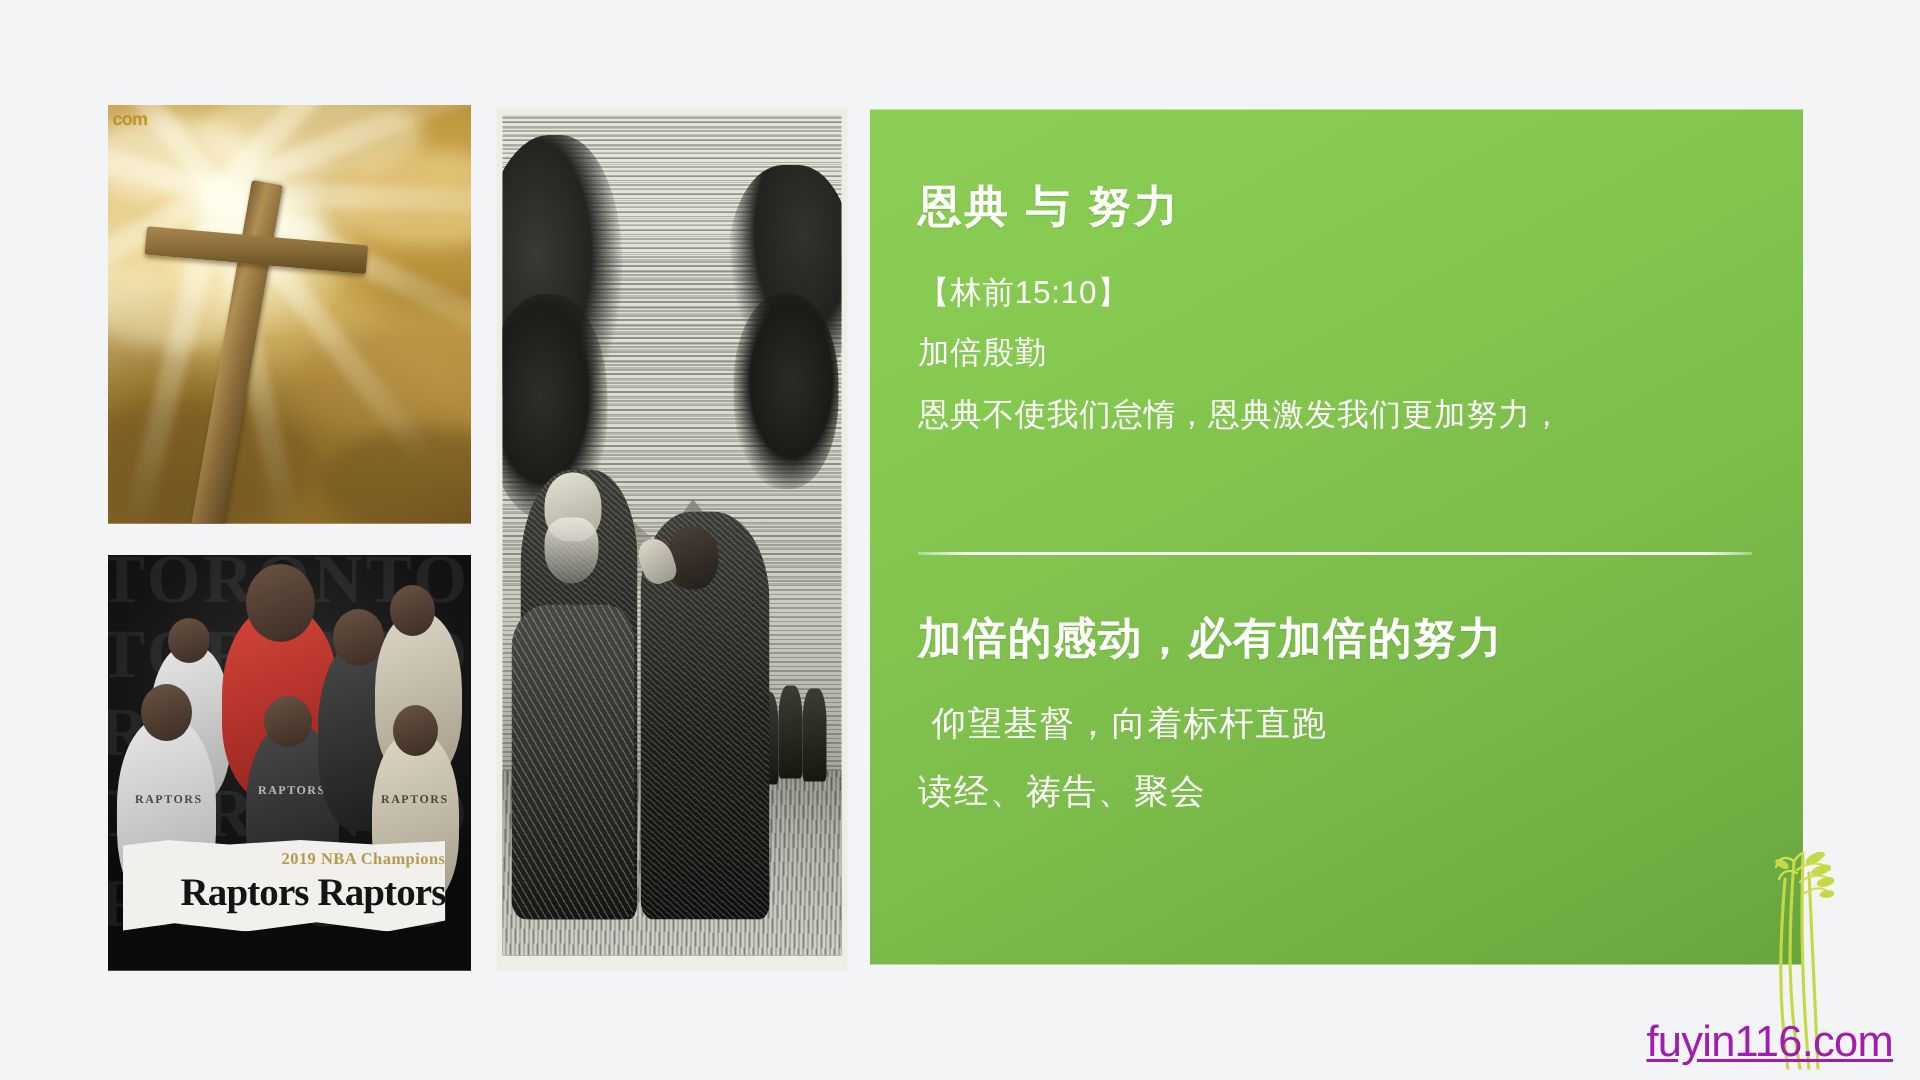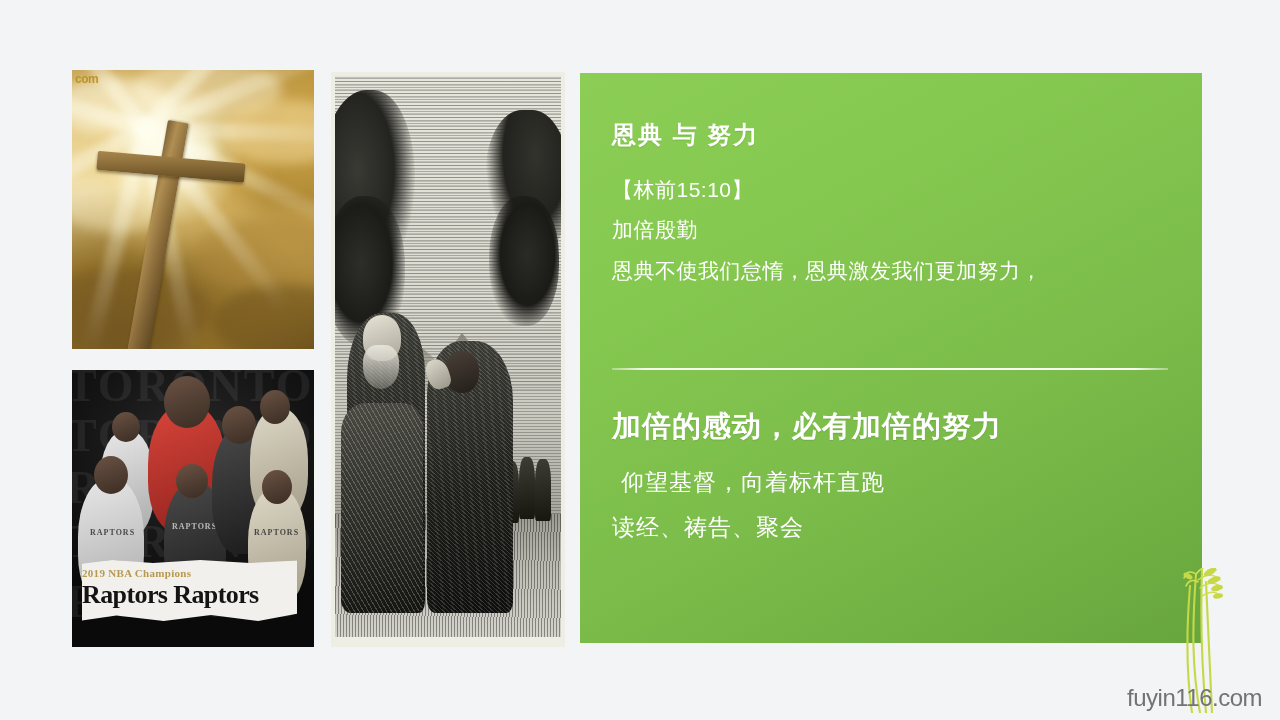--- a/index.html
+++ b/index.html
@@ -148,21 +148,21 @@
     font-size: 8px;
     color: rgba(40,40,40,0.8);
     letter-spacing: 1px;
   }
   .nba-banner {
     position: absolute;
     left: 10px; bottom: 26px;
     width: 215px;
     background: #f1f0ec;
     padding: 7px 0 11px 0;
-    text-align: left;
+    text-align: right;
     box-shadow: 0 2px 6px rgba(0,0,0,0.6);
     clip-path: polygon(0 6%, 14% 0, 33% 5%, 55% 0, 78% 5%, 100% 1%, 100% 88%, 82% 100%, 60% 90%, 38% 100%, 16% 91%, 0 99%);
   }
   .nba-sub {
     font-family: "Liberation Serif", serif;
     font-weight: bold;
     font-size: 11px;
     color: #b79a52;
     letter-spacing: 0.3px;
   }
@@ -292,21 +292,21 @@
     left: 580px;
     top: 73px;
     width: 622px;
     height: 570px;
     background: linear-gradient(152deg, #8cce55 0%, #86c950 26%, #7cbd4b 58%, #6faf42 85%, #67a53e 100%);
   }
   .panel-pad {
     padding: 48px 40px 0 32px;
   }
   .headline {
-    font-size: 24px;
+    font-size: 29px;
     font-weight: bold;
     color: #ffffff;
     letter-spacing: 2px;
     line-height: 1.2;
     margin: 0 0 20px 0;
     text-shadow: 0 1px 1px rgba(60,110,30,0.22);
   }
   .verse-ref {
     font-size: 21px;
     color: #ffffff;
@@ -365,24 +365,25 @@
     width: 120px;
     height: 145px;
     pointer-events: none;
   }
 
   
   .watermark {
     position: absolute;
     right: 18px;
     bottom: 8px;
-    font-size: 24px;
-    color: #737373;
+    font-size: 29px;
+    color: #a21caf;
     letter-spacing: -0.5px;
     font-family: "Liberation Sans", sans-serif;
+    text-decoration: underline;
   }
 </style>
 </head>
 <body>
 
 <div class="slide">
 
   <div class="left-col">
 
     <div class="photo photo-cross">

